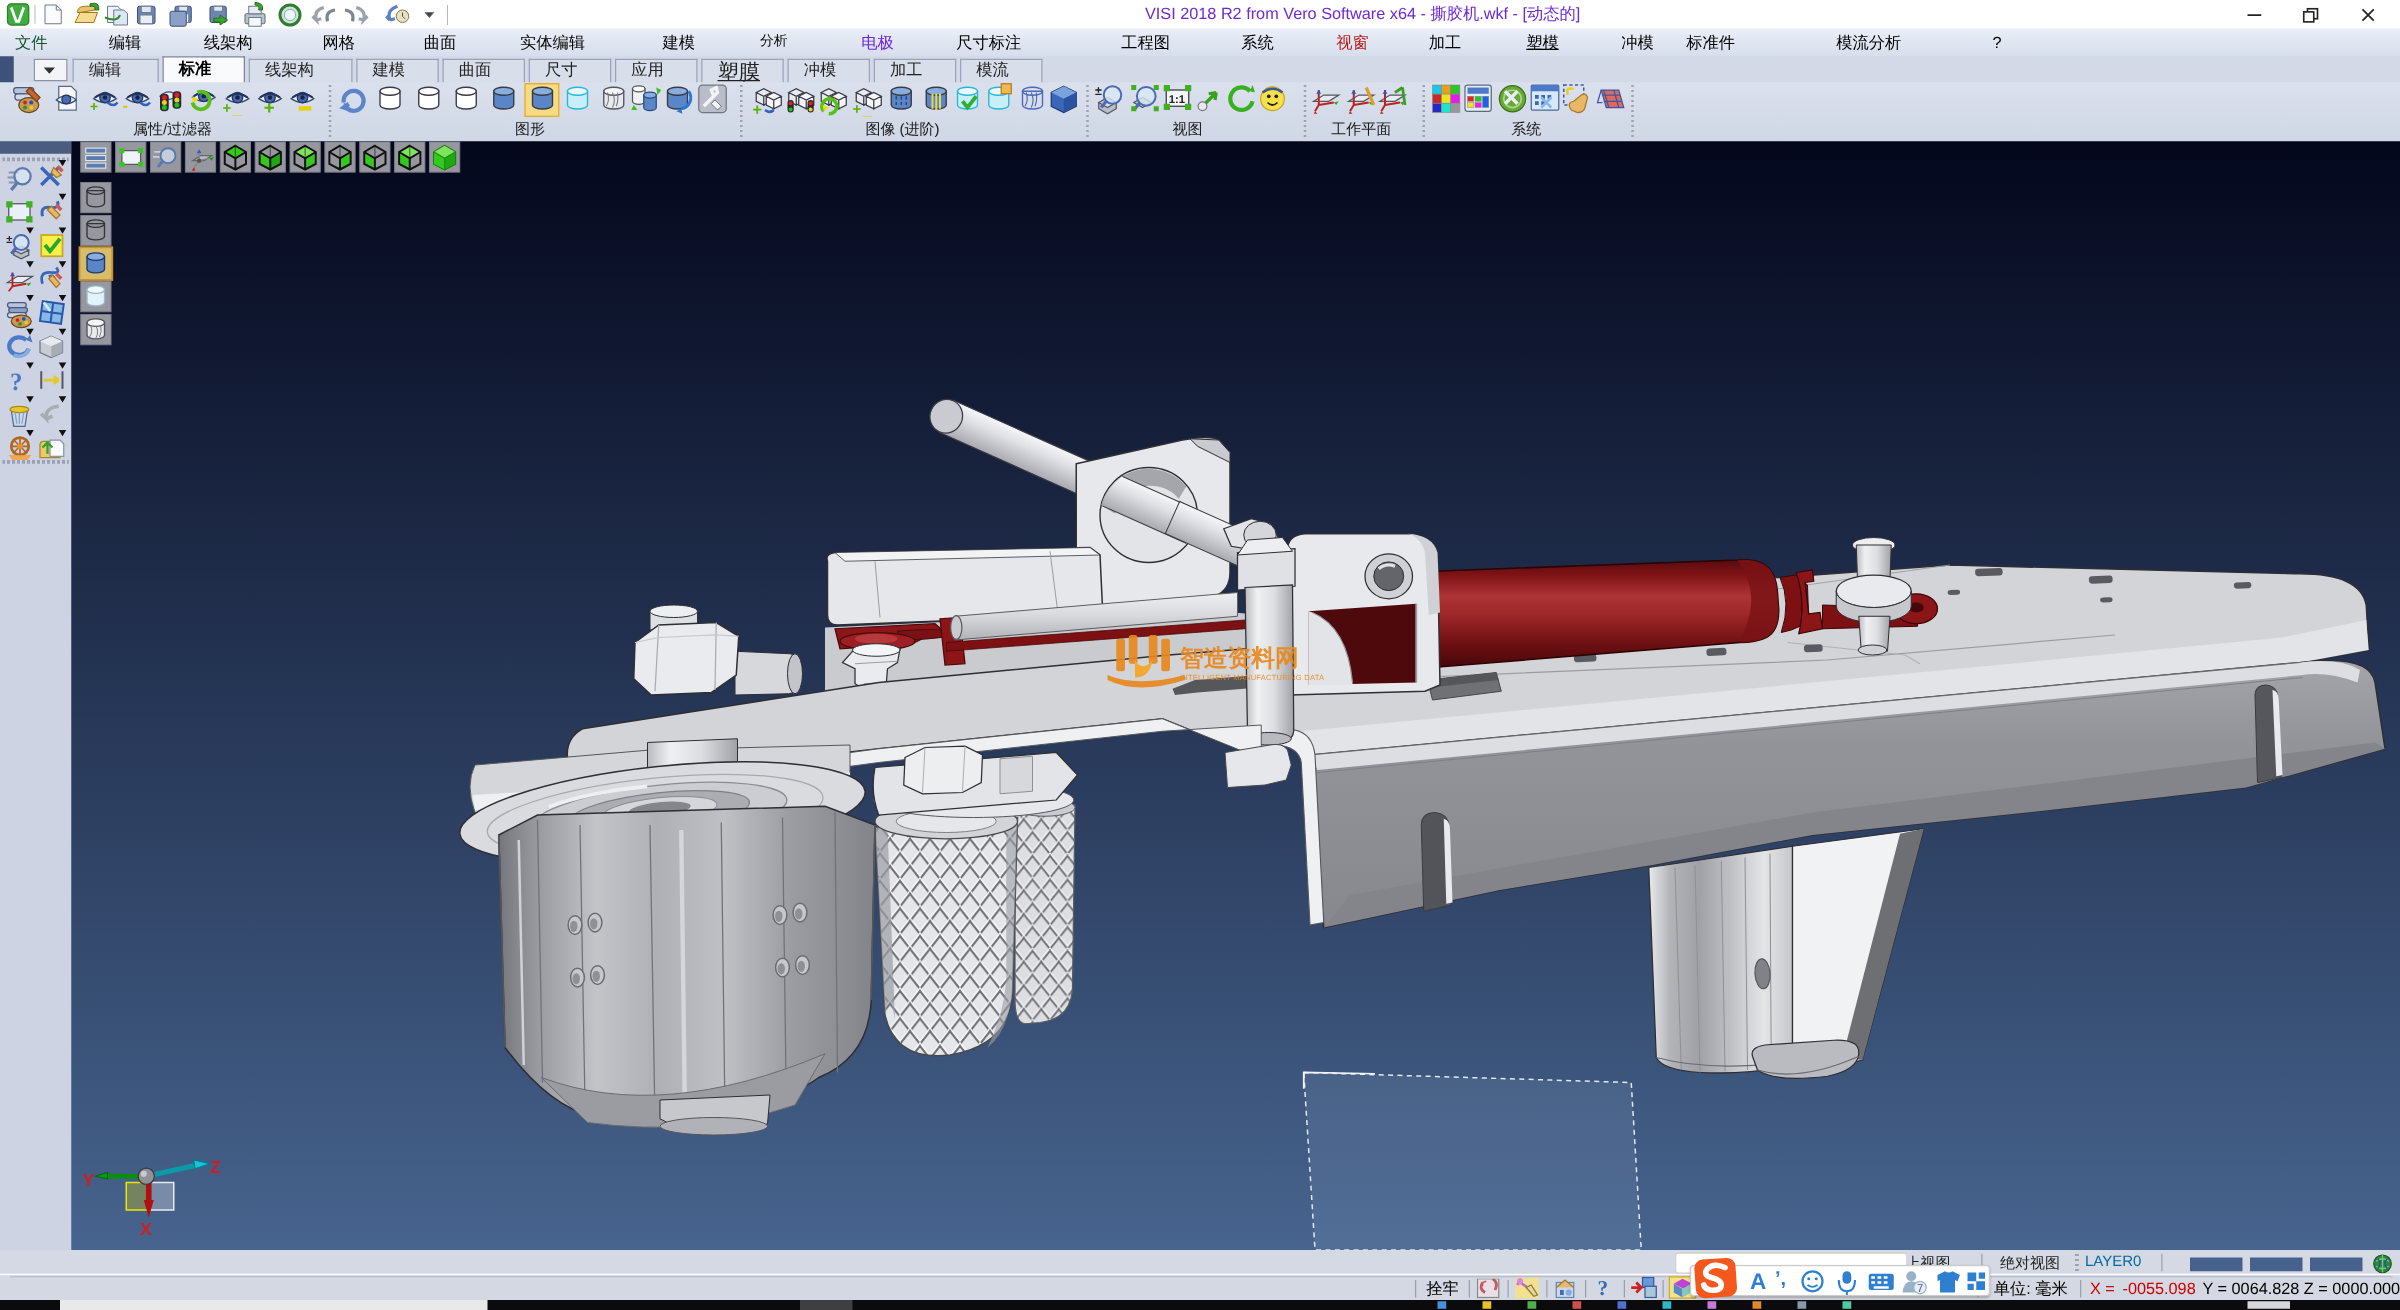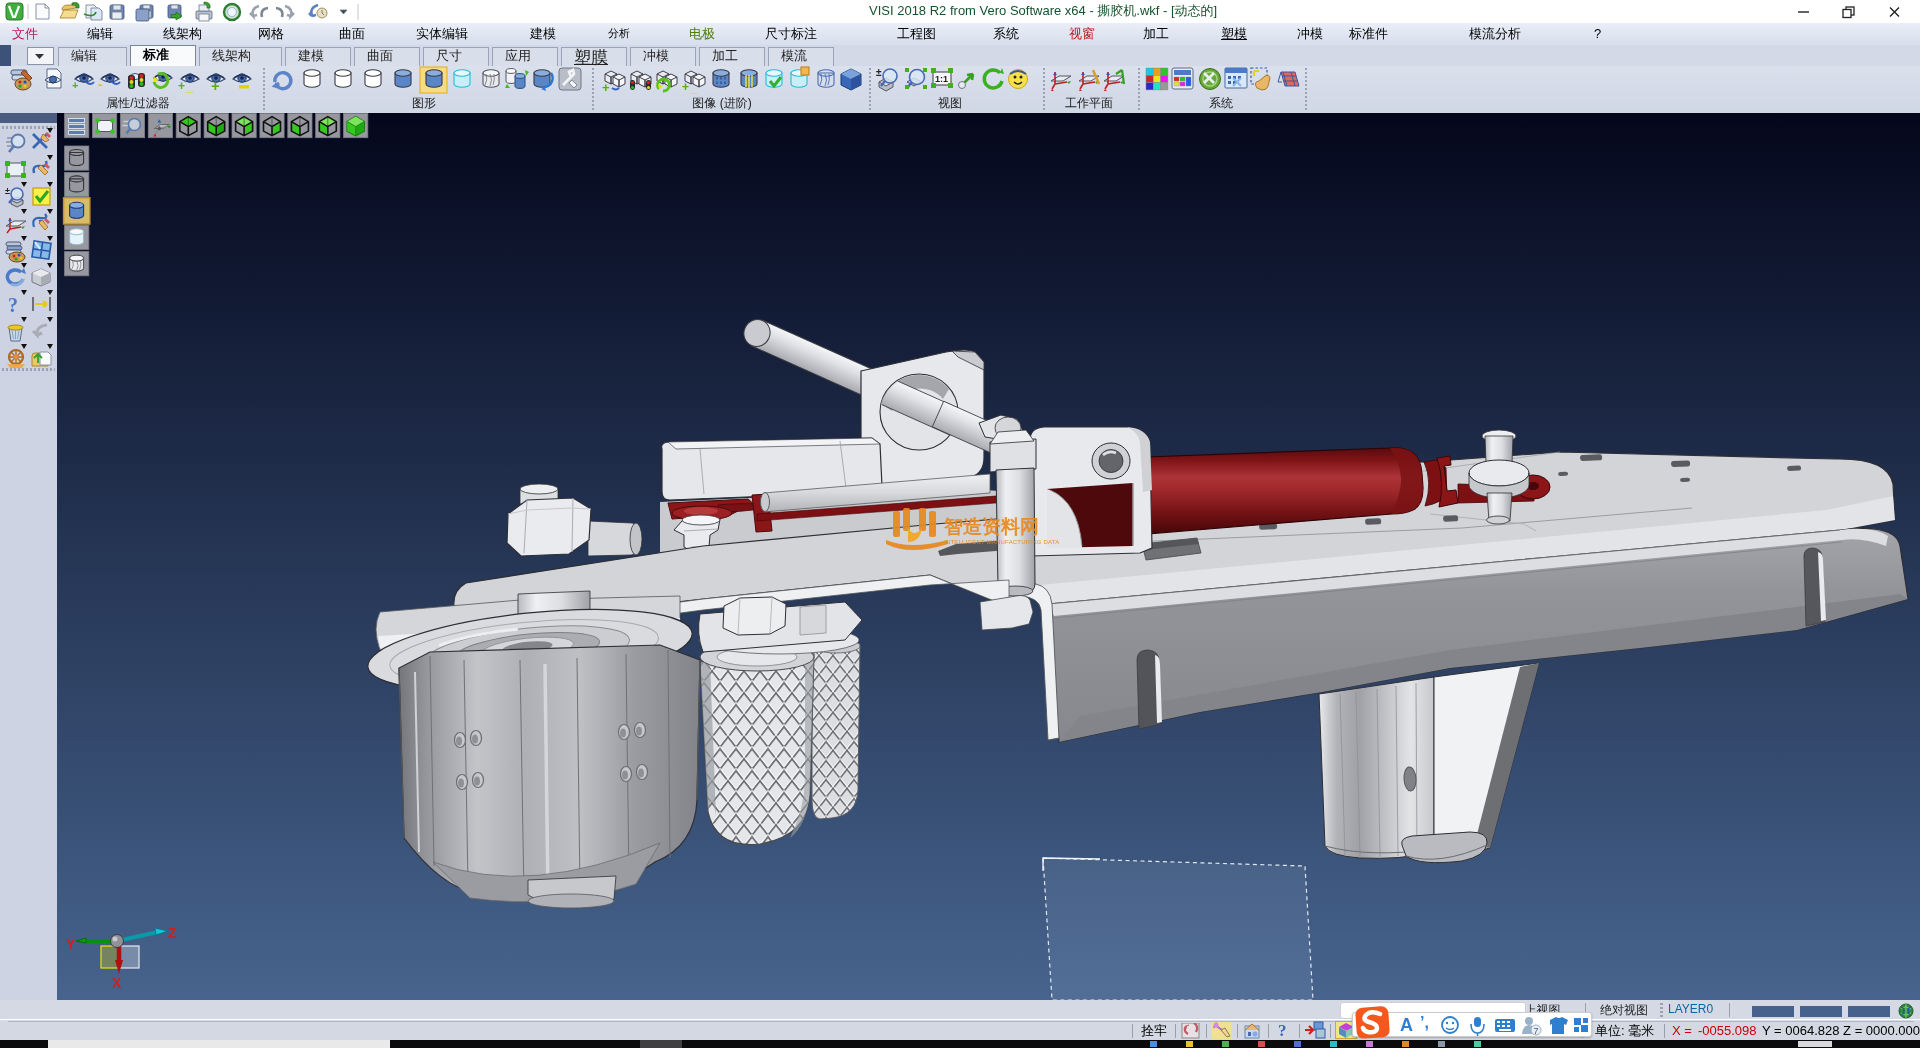--- a/index.html
+++ b/index.html
@@ -47,31 +47,31 @@
  <path d="M340 10 h7 l-3.5 4 z" fill="#444"></path>
  <path d="M358 4 v16" stroke="#b8b8b8"></path>
 </g>
 </svg>
 <svg class="abs" style="left:1780px;top:0" width="140" height="23" viewBox="0 0 140 23">
 <path d="M18 12 h11" stroke="#222" stroke-width="1.4" fill="none"></path>
 <rect x="66" y="7" width="8" height="8" fill="#fff" stroke="#222" stroke-width="1.3"></rect>
 <rect x="63" y="9.5" width="8" height="8" fill="#fff" stroke="#222" stroke-width="1.3"></rect>
 <path d="M110 7.5 l9 9 M119 7.5 l-9 9" stroke="#222" stroke-width="1.4"></path>
 </svg>
-<div style="position:absolute;left:869px;top:4px;font-size:13px;color:#14532d;white-space:nowrap;line-height:1.1;text-align:right;">VISI 2018 R2 from Vero Software x64 - 撕胶机.wkf - [动态的]</div>
+<div style="position:absolute;left:916px;top:4px;font-size:13px;color:#6d28d9;white-space:nowrap;line-height:1.1;text-align:right;">VISI 2018 R2 from Vero Software x64 - 撕胶机.wkf - [动态的]</div>
 <div class="abs" style="left:0;top:23px;width:1920px;height:22px;background:linear-gradient(#e9eef7,#d7deec);"></div>
-<div style="position:absolute;left:12px;top:27px;font-size:13px;color:#be185d;white-space:nowrap;line-height:1.1;">文件</div>
+<div style="position:absolute;left:12px;top:27px;font-size:13px;color:#14532d;white-space:nowrap;line-height:1.1;">文件</div>
 <div style="position:absolute;left:87px;top:27px;font-size:13px;color:#000;white-space:nowrap;line-height:1.1;">编辑</div>
 <div style="position:absolute;left:163px;top:27px;font-size:13px;color:#000;white-space:nowrap;line-height:1.1;">线架构</div>
 <div style="position:absolute;left:258px;top:27px;font-size:13px;color:#000;white-space:nowrap;line-height:1.1;">网格</div>
 <div style="position:absolute;left:339px;top:27px;font-size:13px;color:#000;white-space:nowrap;line-height:1.1;">曲面</div>
 <div style="position:absolute;left:416px;top:27px;font-size:13px;color:#000;white-space:nowrap;line-height:1.1;">实体编辑</div>
 <div style="position:absolute;left:530px;top:27px;font-size:13px;color:#000;white-space:nowrap;line-height:1.1;">建模</div>
 <div style="position:absolute;left:608px;top:27px;font-size:11px;color:#000;white-space:nowrap;line-height:1.1;">分析</div>
-<div style="position:absolute;left:689px;top:27px;font-size:13px;color:#4d7c0f;white-space:nowrap;line-height:1.1;">电极</div>
+<div style="position:absolute;left:689px;top:27px;font-size:13px;color:#6d28d9;white-space:nowrap;line-height:1.1;">电极</div>
 <div style="position:absolute;left:765px;top:27px;font-size:13px;color:#000;white-space:nowrap;line-height:1.1;">尺寸标注</div>
 <div style="position:absolute;left:897px;top:27px;font-size:13px;color:#000;white-space:nowrap;line-height:1.1;">工程图</div>
 <div style="position:absolute;left:993px;top:27px;font-size:13px;color:#000;white-space:nowrap;line-height:1.1;">系统</div>
 <div style="position:absolute;left:1069px;top:27px;font-size:13px;color:#b91c1c;white-space:nowrap;line-height:1.1;">视窗</div>
 <div style="position:absolute;left:1143px;top:27px;font-size:13px;color:#000;white-space:nowrap;line-height:1.1;">加工</div>
 <div style="position:absolute;left:1221px;top:27px;font-size:13px;color:#000;white-space:nowrap;line-height:1.1;text-decoration:underline;">塑模</div>
 <div style="position:absolute;left:1297px;top:27px;font-size:13px;color:#000;white-space:nowrap;line-height:1.1;">冲模</div>
 <div style="position:absolute;left:1349px;top:27px;font-size:13px;color:#000;white-space:nowrap;line-height:1.1;">标准件</div>
 <div style="position:absolute;left:1469px;top:27px;font-size:13px;color:#000;white-space:nowrap;line-height:1.1;">模流分析</div>
 <div style="position:absolute;left:1594px;top:27px;font-size:13px;color:#000;white-space:nowrap;line-height:1.1;">?</div>

